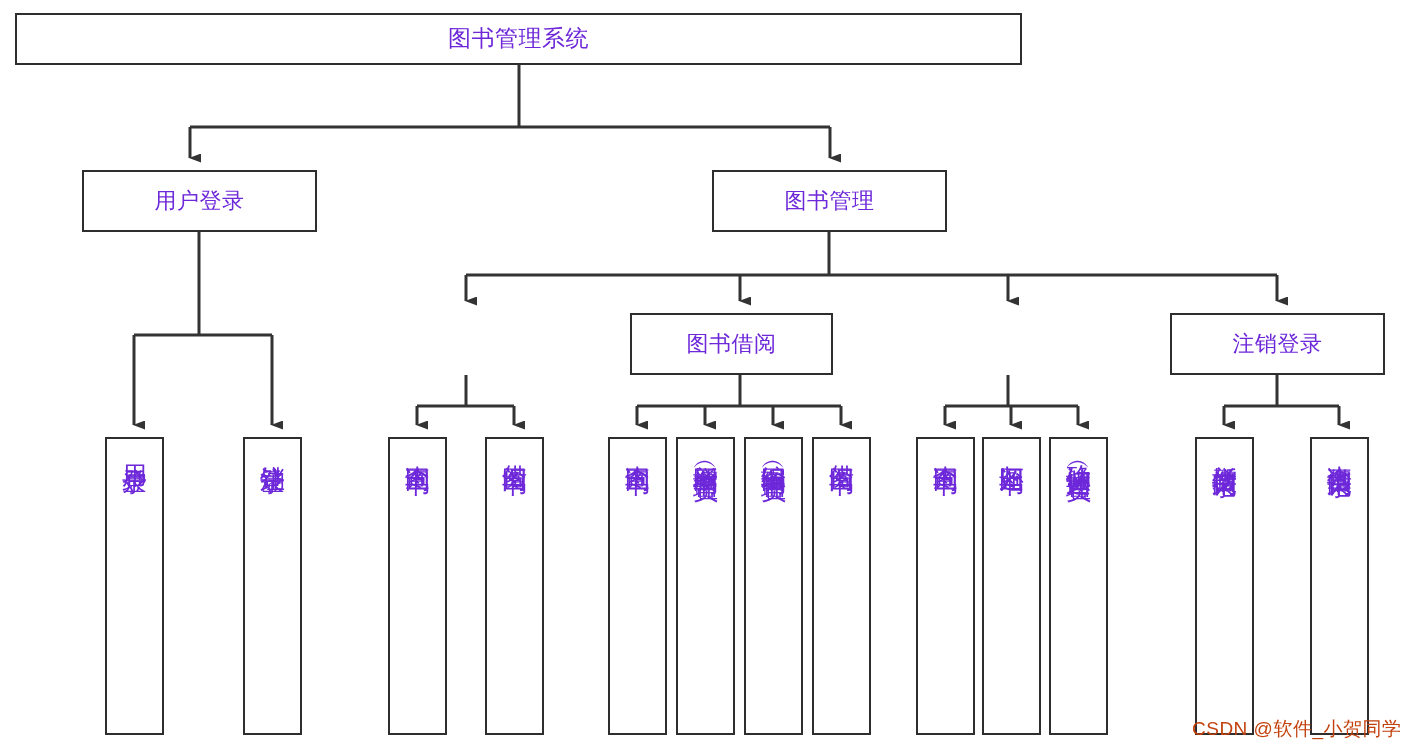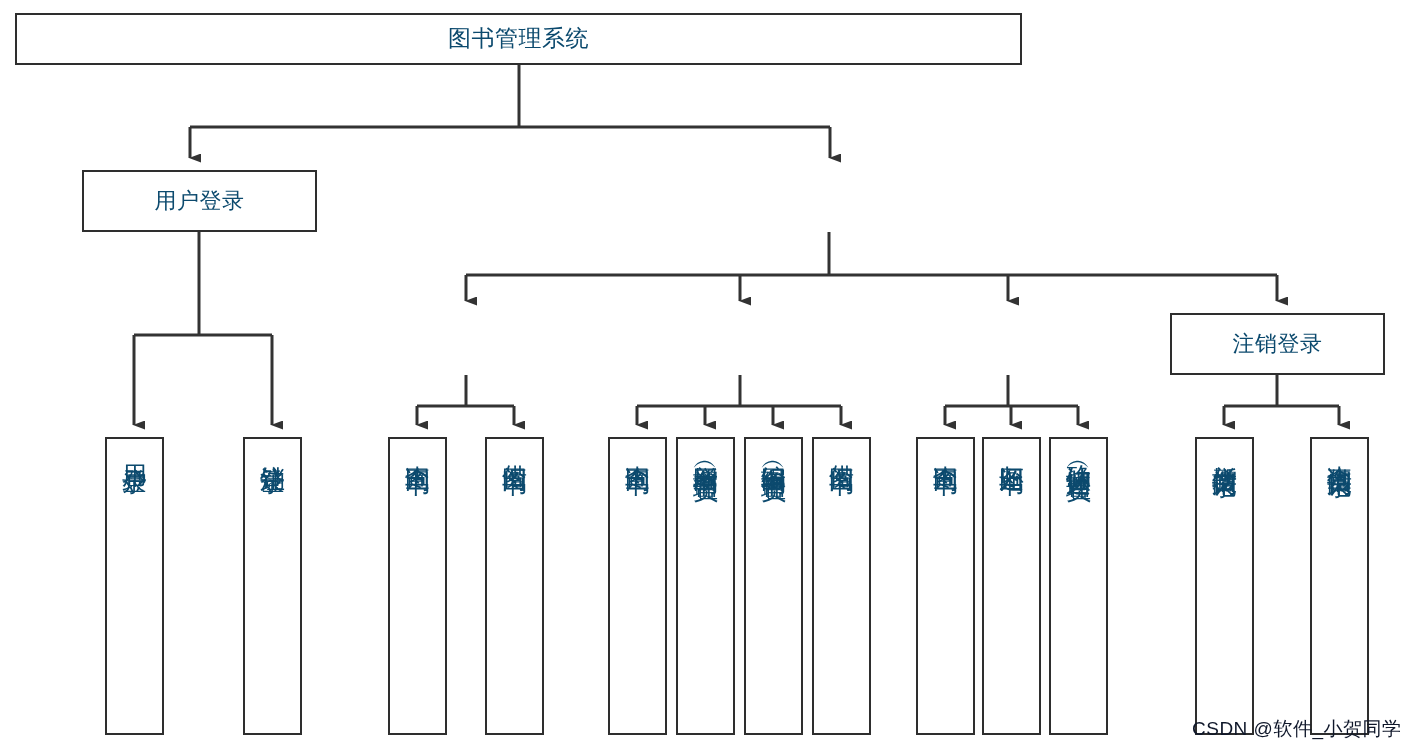--- a/index.html
+++ b/index.html
@@ -31,21 +31,21 @@
     position: absolute;
     box-sizing: border-box;
     background: #ffffff;
     border: 2px solid #2e2e2e;
     display: flex;
     align-items: center;
     justify-content: center;
     overflow: hidden;
   }
   .node .label {
-    color: #0c4a6e;
+    color: #6d28d9;
     letter-spacing: 0.5px;
     white-space: nowrap;
     text-align: center;
   }
   .node.horiz .label {
     font-size: 22px;
     line-height: 1.1;
   }
   .node.root .label {
     font-size: 23px;
@@ -58,21 +58,21 @@
   .node.vert .label {
     writing-mode: vertical-rl;
     text-orientation: upright;
     font-size: 25px;
     line-height: 1.0;
     letter-spacing: 2px;
     white-space: nowrap;
   }
   .watermark {
     position: absolute;
-    color: #0f172a;
+    color: #c2410c;
     font-size: 19px;
     white-space: nowrap;
     letter-spacing: 0.5px;
     pointer-events: none;
   }
 </style>
 </head>
 <body>
 
 <div id="diagram-root">
@@ -127,21 +127,27 @@
     </g>
   </svg>
 
   <div class="node root horiz" style="left:15px; top:13px; width:1007px; height:52px;">
     <span class="label">图书管理系统</span>
   </div>
 
   <div class="node horiz" style="left:82px; top:170px; width:235px; height:62px;">
     <span class="label">用户登录</span>
   </div>
+  <div class="node horiz" style="left:712px; top:170px; width:235px; height:62px;">
+    <span class="label">图书管理</span>
+  </div>
 
+  <div class="node horiz" style="left:630px; top:313px; width:203px; height:62px;">
+    <span class="label">图书借阅</span>
+  </div>
   <div class="node horiz" style="left:1170px; top:313px; width:215px; height:62px;">
     <span class="label">注销登录</span>
   </div>
 
   <div class="node vert" style="left:105px; top:437px; width:59px; height:298px;">
     <span class="label">用户登录</span>
   </div>
   <div class="node vert" style="left:243px; top:437px; width:59px; height:298px;">
     <span class="label">注销登录</span>
   </div>

